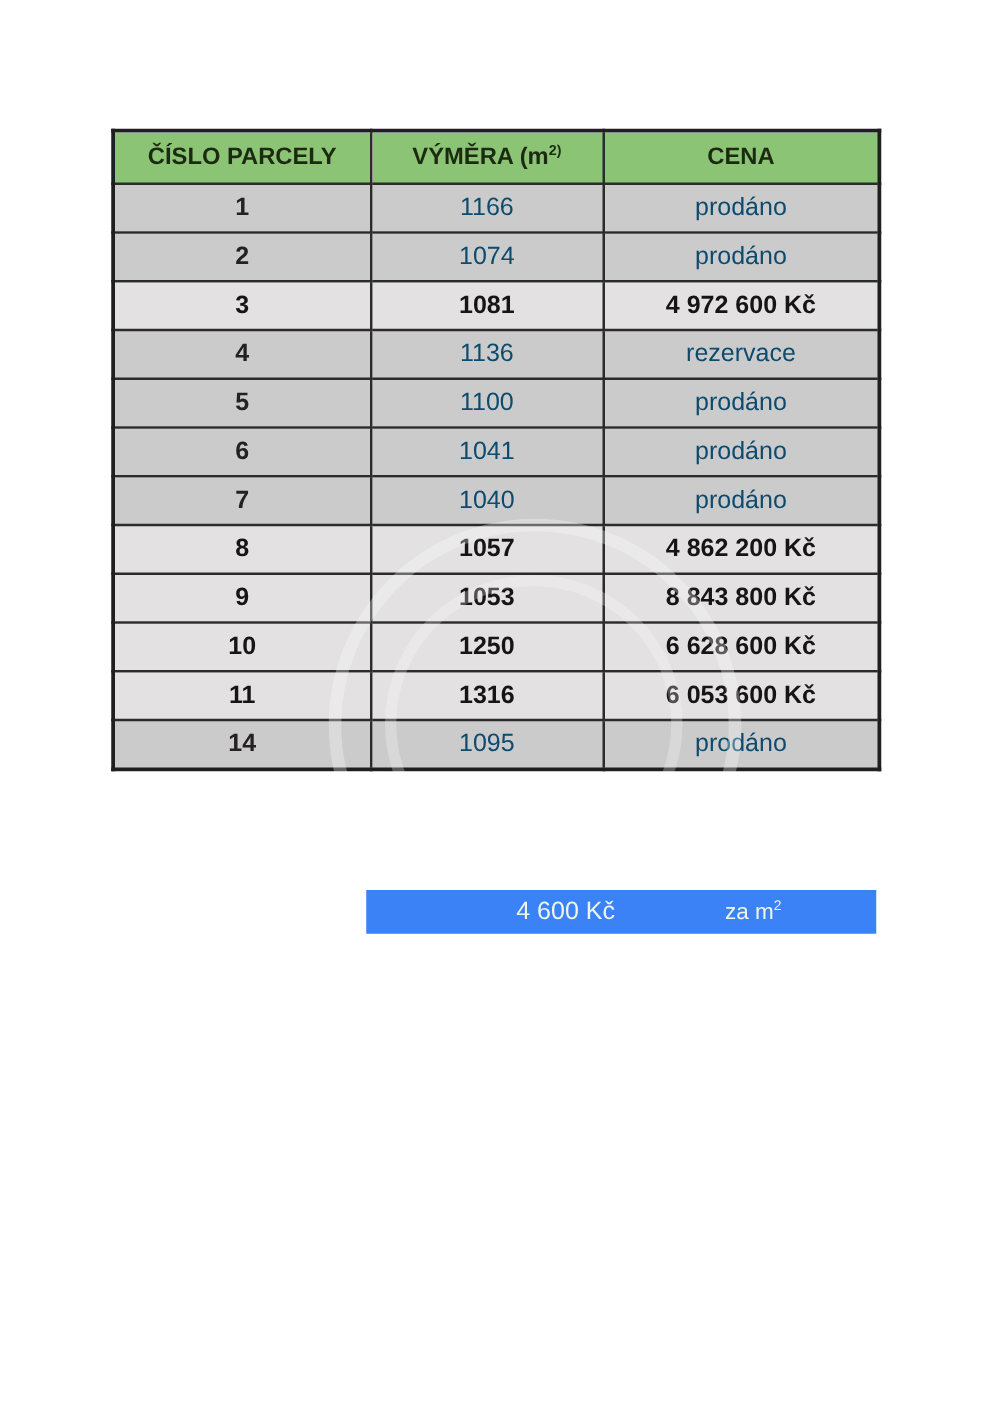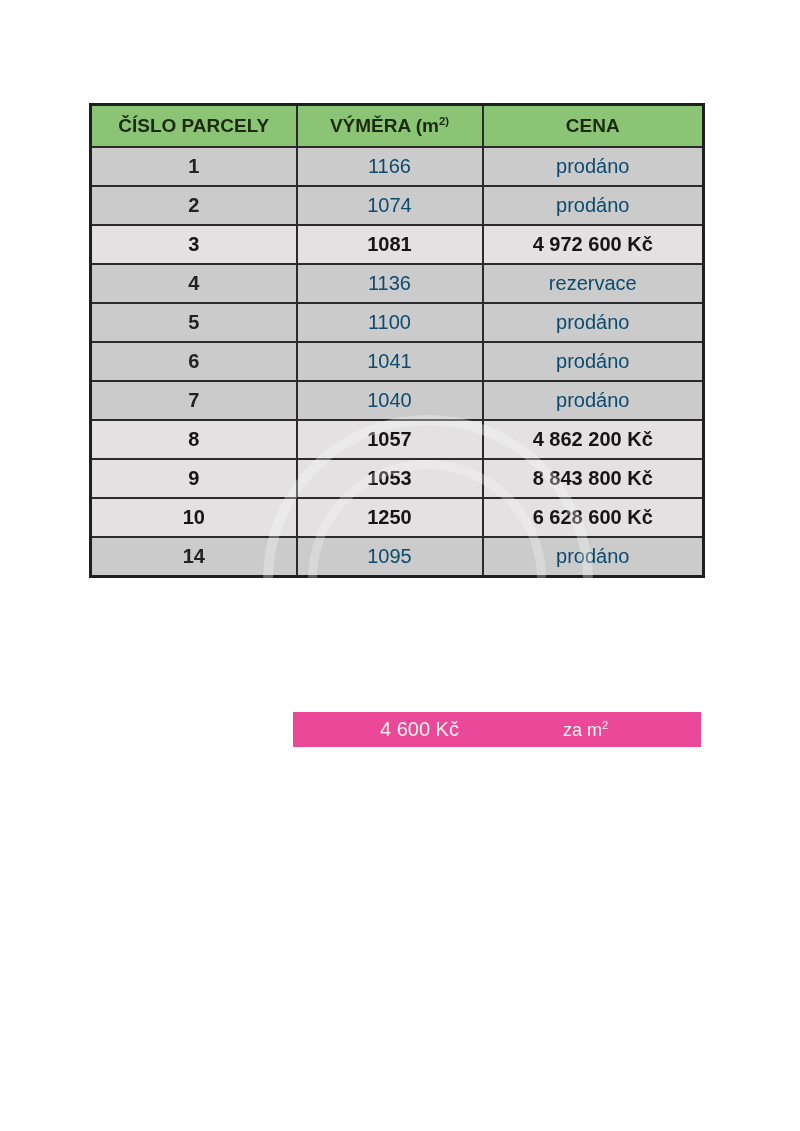--- a/index.html
+++ b/index.html
@@ -81,32 +81,31 @@
     width: 220px;
     height: 220px;
     border: 9px solid rgba(255,255,255,0.26);
   }
   .price-bar {
     position: absolute;
     left: 293px;
     top: 712px;
     width: 408px;
     height: 35px;
-    background: #ec4899;
+    background: #3b82f6;
     color: #eef6e8;
     display: flex;
     align-items: center;
     box-sizing: border-box;
-    padding-left: 87px;
+    padding-left: 120px;
     gap: 88px;
     font-size: 20px;
   }
   .price-bar .unit {
     font-size: 18px;
-    margin-left: 16px;
   }
   .price-bar sup {
     font-size: 0.62em;
   }
 </style>
 </head>
 <body>
 
 <div class="sheet">
 
@@ -167,20 +166,25 @@
       <tr class="highlight">
         <td class="num">9</td>
         <td>1053</td>
         <td>8 843 800 Kč</td>
       </tr>
       <tr class="highlight">
         <td class="num">10</td>
         <td>1250</td>
         <td>6 628 600 Kč</td>
       </tr>
+      <tr class="highlight">
+        <td class="num">11</td>
+        <td>1316</td>
+        <td>6 053 600 Kč</td>
+      </tr>
       <tr class="muted">
         <td class="num">14</td>
         <td>1095</td>
         <td>prodáno</td>
       </tr>
     </tbody>
   </table>
 
   <div class="watermark ring-outer"></div>
   <div class="watermark ring-inner"></div>

